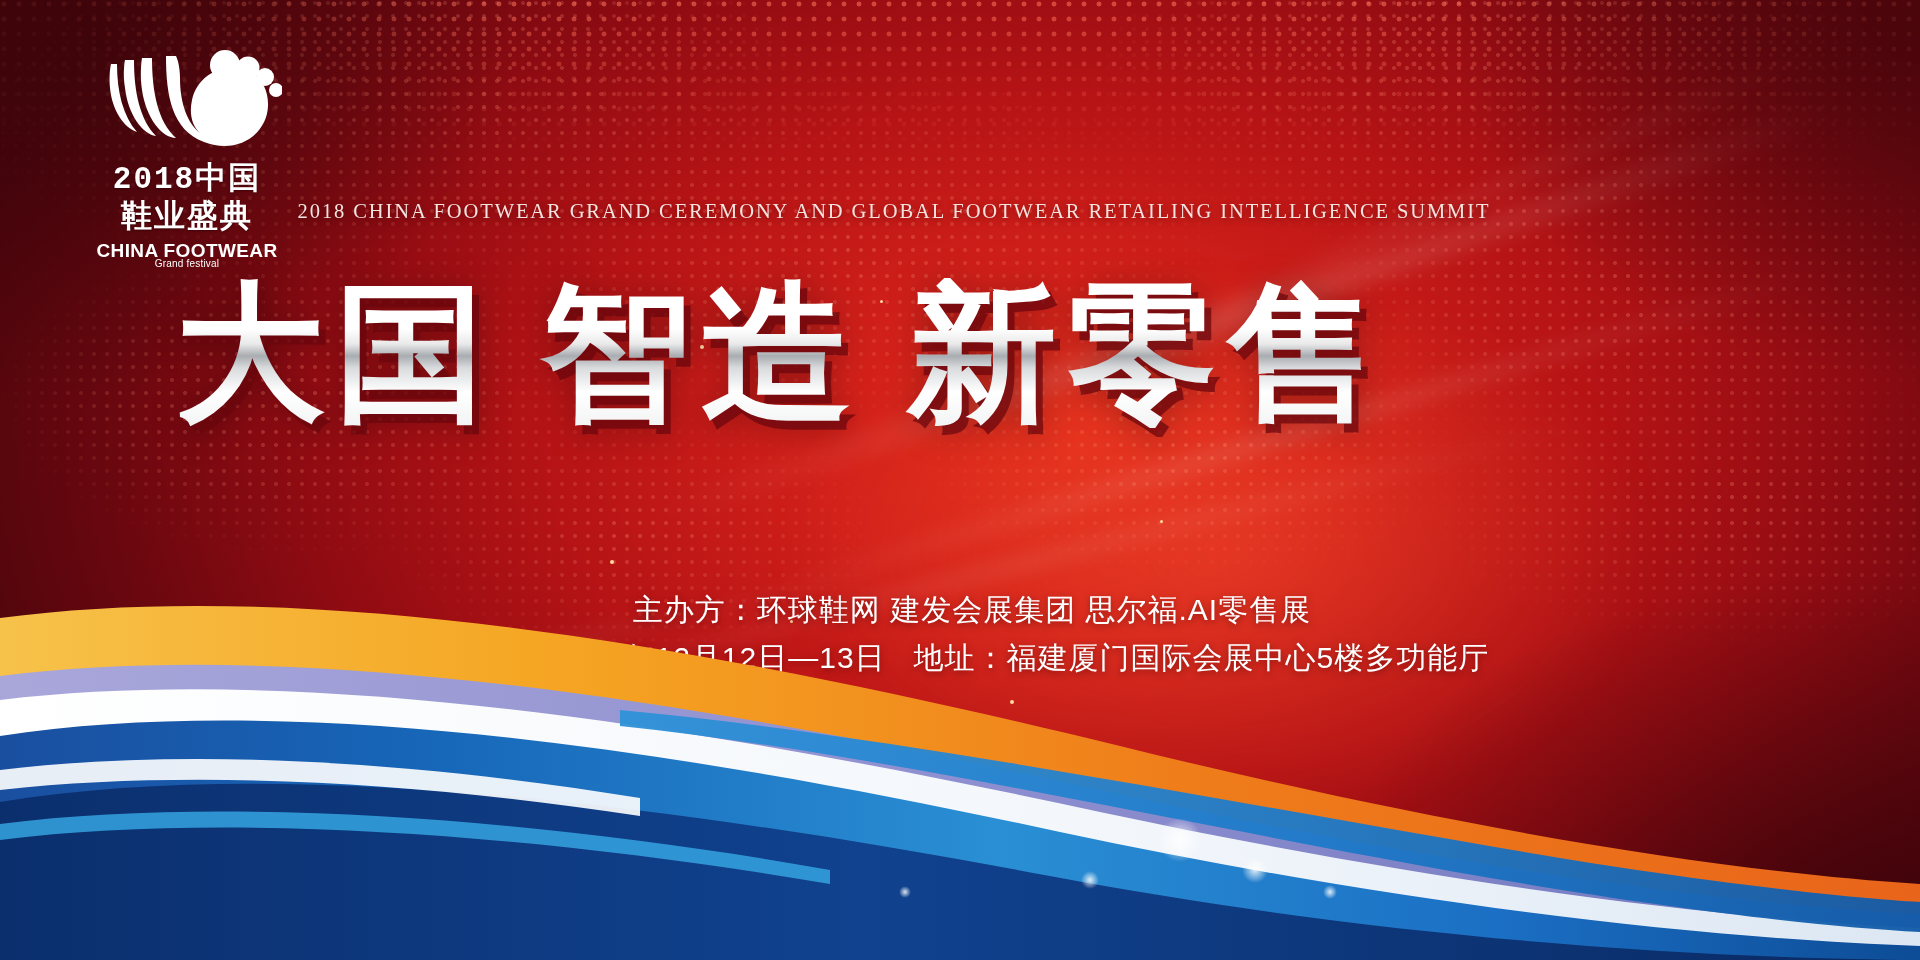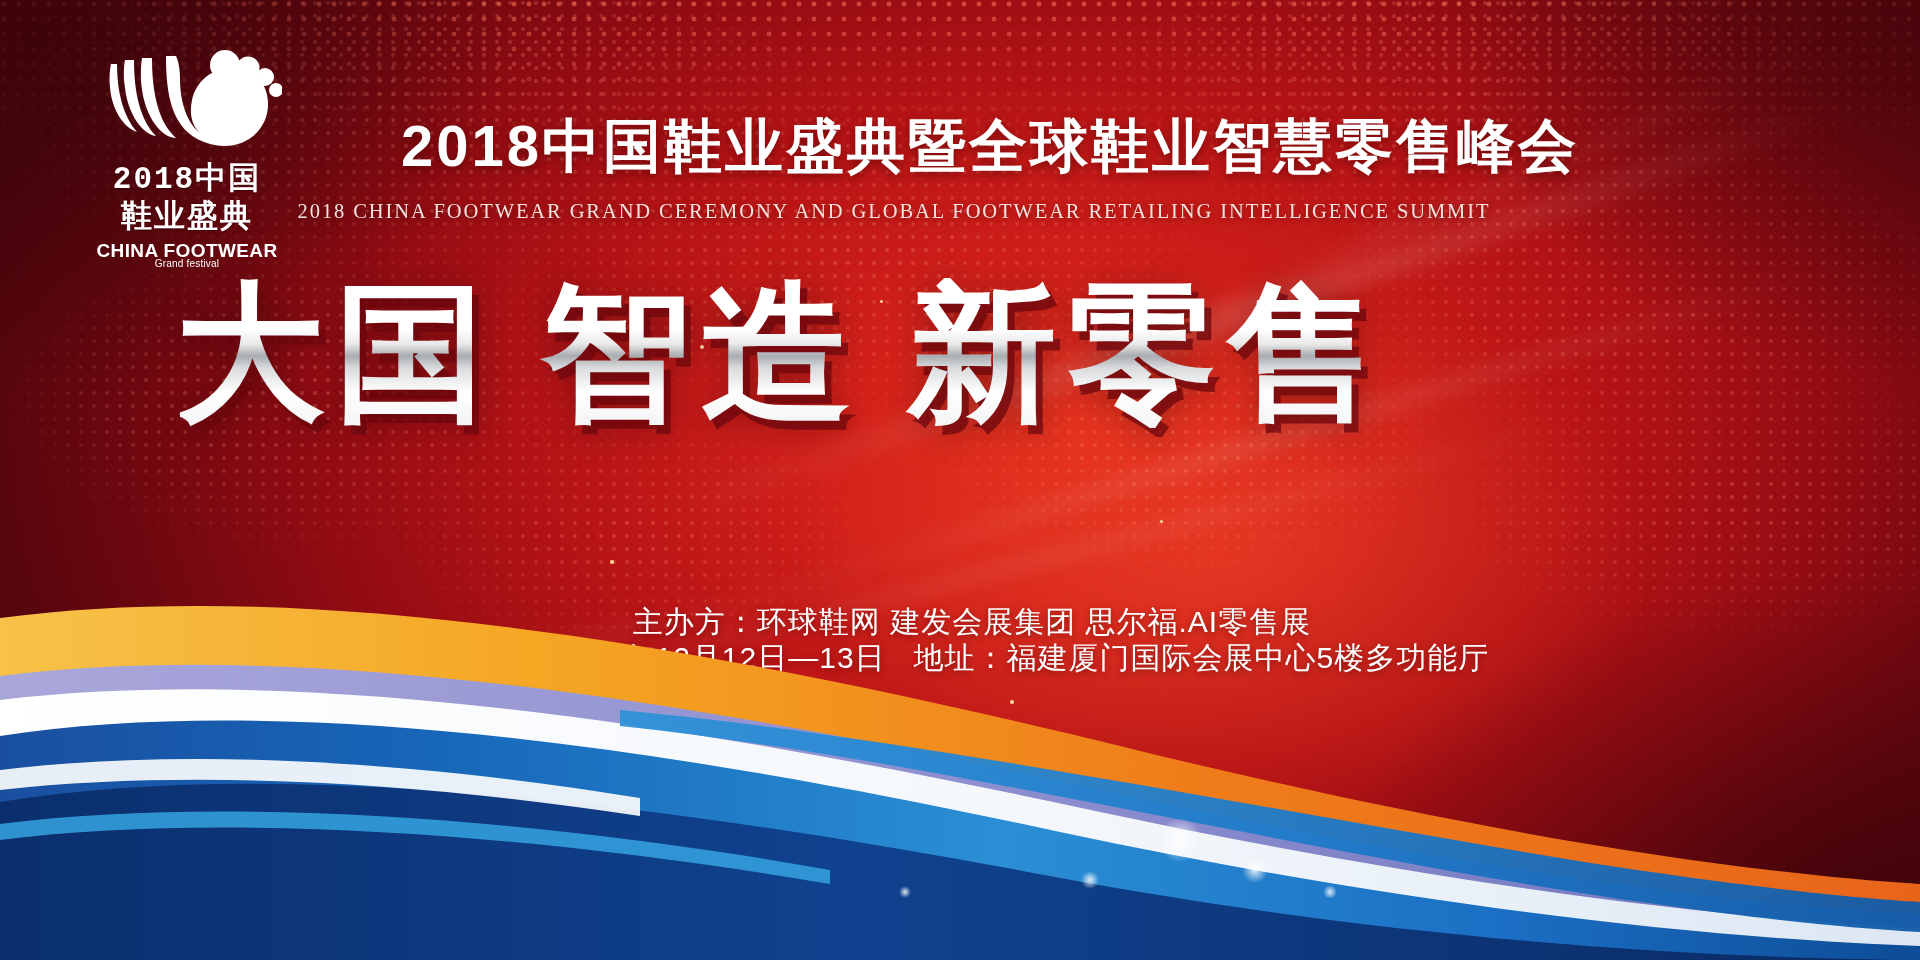--- a/index.html
+++ b/index.html
@@ -119,21 +119,21 @@
     padding-left:30px;box-sizing:border-box;
     white-space:nowrap;
   }
   .slogan .gap{display:inline-block;width:46px;}
 
   
   .info1{
     position:absolute;left:0;top:590px;width:1920px;text-align:center;
     color:#fff;font-size:30px;letter-spacing:1px;
     text-shadow:0 2px 7px rgba(70,0,0,.55);
-    padding-left:24px;box-sizing:border-box;margin-top:12px;
+    padding-left:24px;box-sizing:border-box;
   }
   .info2{
     position:absolute;left:0;top:638px;width:1920px;text-align:center;
     color:#fff;font-size:30px;letter-spacing:1px;
     text-shadow:0 2px 7px rgba(70,0,0,.55);
     padding-left:30px;box-sizing:border-box;
   }
   .info2 .spacer{display:inline-block;width:28px;}
 
   
@@ -188,21 +188,20 @@
       </g>
     </svg>
     <div class="logo-cn">
       <div>2018中国</div>
       <div>鞋业盛典</div>
     </div>
     <div class="logo-en1">CHINA FOOTWEAR</div>
     <div class="logo-en2">Grand festival</div>
   </div>
 
-  <div class="title-main">2018中国鞋业盛典暨全球鞋业智慧零售峰会</div>
   <div class="title-sub">2018 CHINA FOOTWEAR GRAND CEREMONY AND GLOBAL FOOTWEAR RETAILING INTELLIGENCE SUMMIT</div>
 
   <div class="slogan"><span>大国</span><span class="gap"></span><span>智造</span><span class="gap"></span><span>新零售</span></div>
 
   <div class="info1">主办方：环球鞋网 建发会展集团 思尔福.AI零售展</div>
   <div class="info2"><span>时间：2018年12月12日—13日</span><span class="spacer"></span><span>地址：福建厦门国际会展中心5楼多功能厅</span></div>
 
   <div class="ribbons">
     <svg viewBox="0 0 1920 420" preserveAspectRatio="none">
       <defs>

